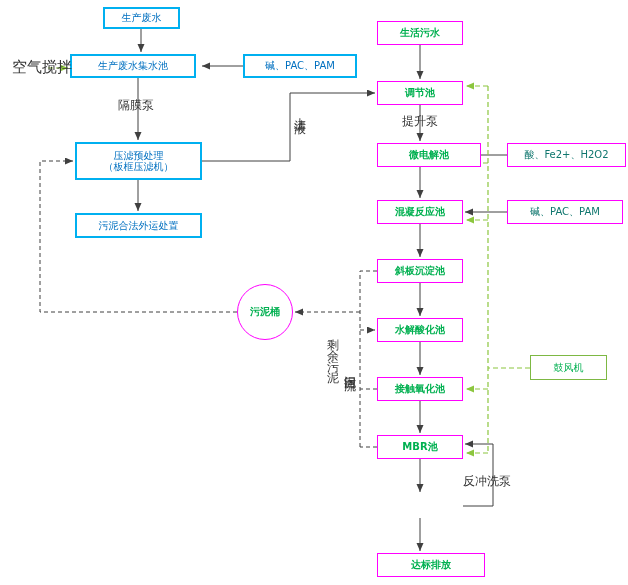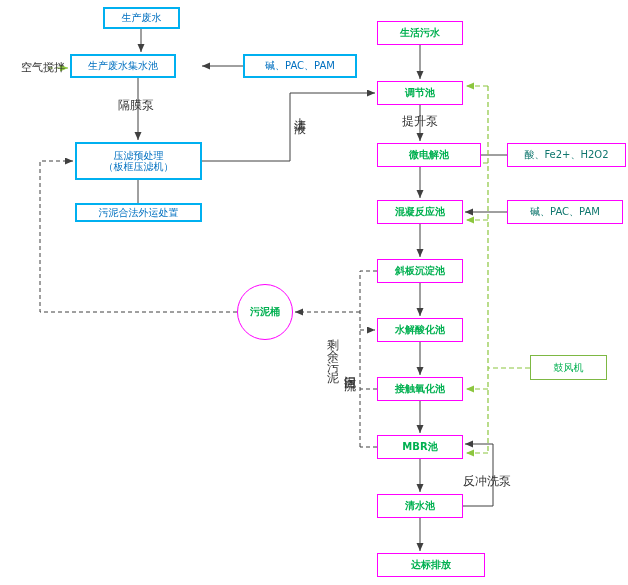--- a/index.html
+++ b/index.html
@@ -75,30 +75,30 @@
       <path d="M488 86 H466" marker-end="url(#mG)"></path>
       <path d="M488 163 H466" marker-end="url(#mG)"></path>
       <path d="M488 220 H466" marker-end="url(#mG)"></path>
       <path d="M488 389 H466" marker-end="url(#mG)"></path>
       <path d="M488 453 H466" marker-end="url(#mG)"></path>
     </g>
   </svg>
 
   <div class="node cyan" style="left:103px;top:7px;width:77px;height:22px">生产废水</div>
 
-  <div class="node cyan" style="left:70px;top:54px;width:106px;height:24px">生产废水集水池</div>
+  <div class="node cyan" style="left:70px;top:54px;width:126px;height:24px">生产废水集水池</div>
 
   <div class="node cyan" style="left:243px;top:54px;width:114px;height:24px">碱、PAC、PAM</div>
 
   <div class="node cyan col" style="left:75px;top:142px;width:127px;height:38px">
     <span>压滤预处理</span>
     <span>（板框压滤机）</span>
   </div>
 
-  <div class="node cyan" style="left:75px;top:203px;width:127px;height:19px">污泥合法外运处置</div>
+  <div class="node cyan" style="left:75px;top:213px;width:127px;height:25px">污泥合法外运处置</div>
 
   <div class="node mag" style="left:377px;top:21px;width:86px;height:24px">生活污水</div>
 
   <div class="node mag" style="left:377px;top:81px;width:86px;height:24px">调节池</div>
 
   <div class="node mag" style="left:377px;top:143px;width:104px;height:24px">微电解池</div>
 
   <div class="node mag-dark" style="left:507px;top:143px;width:119px;height:24px">酸、Fe2+、H2O2</div>
 
   <div class="node mag" style="left:377px;top:200px;width:86px;height:24px">混凝反应池</div>
@@ -110,25 +110,24 @@
   <div class="node mag circle" style="left:237px;top:284px;width:56px;height:56px">污泥桶</div>
 
   <div class="node mag" style="left:377px;top:318px;width:86px;height:24px">水解酸化池</div>
 
   <div class="node mag" style="left:377px;top:377px;width:86px;height:24px">接触氧化池</div>
 
   <div class="node grn" style="left:530px;top:355px;width:77px;height:25px">鼓风机</div>
 
   <div class="node mag" style="left:377px;top:435px;width:86px;height:24px">MBR池</div>
 
-  <div class="node mag" style="left:377px;top:494px;width:86px;height:24px">清水池</div>
 
   <div class="node mag" style="left:377px;top:553px;width:108px;height:24px">达标排放</div>
 
-  <div class="lbl" style="left:21px;top:62px;font-size:11px">空气搅拌</div>
+  <div class="lbl" style="left:12px;top:62px;font-size:15px">空气搅拌</div>
 
   <div class="lbl" style="left:118px;top:100px">隔膜泵</div>
 
   <div class="lbl v" style="left:294px;top:108px">上清液</div>
 
   <div class="lbl" style="left:402px;top:116px">提升泵</div>
 
   <div class="lbl wrap2" style="left:327px;top:340px">剩余污泥</div>
 
   <div class="lbl v" style="left:344px;top:366px;letter-spacing:1px">污泥回流</div>

